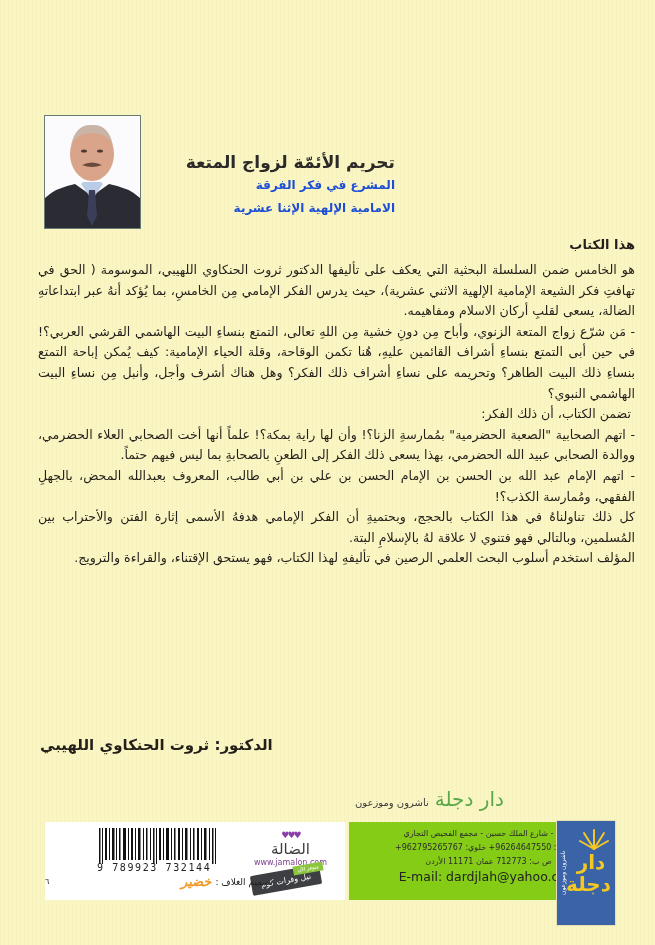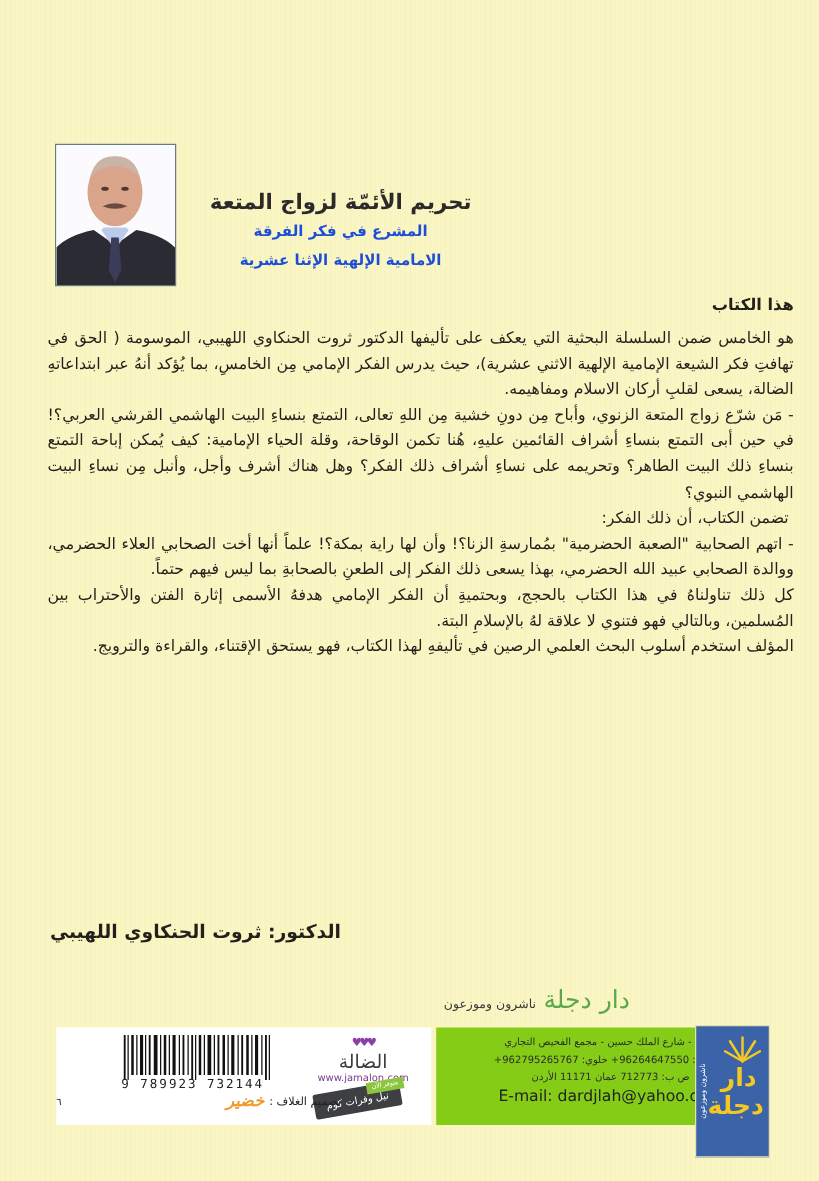--- a/index.html
+++ b/index.html
@@ -9,21 +9,21 @@
     background-image: repeating-linear-gradient(90deg, rgba(230,222,160,0.18) 0 1px, transparent 1px 4px);
     font-family:"DejaVu Sans", sans-serif;
     color:#231f1a;
   }
   .abs { position:absolute; }
   .photo {
     left:44px; top:115px; width:95px; height:112px;
     border:1px solid #6a7d74; background:#ffffff; overflow:hidden;
   }
   .photo svg { display:block; }
-  .title-block { left:150px; top:150px; width:245px; text-align:center; direction:rtl; }
+  .title-block { left:150px; top:150px; width:245px; text-align:right; direction:rtl; }
   .title-main { font-weight:bold; font-size:17px; color:#2c2a28; line-height:24px; }
   .title-sub { font-weight:bold; font-size:12px; color:#1d4ed8; line-height:23px; }
   .section-head { right:20px; top:237px; font-weight:bold; font-size:13px; direction:rtl; color:#231f1a; }
   .body-text {
     left:38px; right:20px; top:260px; direction:rtl; text-align:justify;
     font-size:12.6px; line-height:20.6px; color:#231f1a; font-weight:500;
   }
   .body-text p { margin:0; text-align-last:right; }
   .signature { left:40px; top:736px; direction:rtl; font-weight:bold; font-size:15px; color:#231f1a; }
   .publisher { left:355px; top:787px; direction:rtl; display:flex; align-items:baseline; gap:6px; }
@@ -79,20 +79,21 @@
   <div class="title-sub">الامامية الإلهية الإثنا عشرية</div>
 </div>
 
 <div class="abs section-head">هذا الكتاب</div>
 
 <div class="abs body-text">
   <p>هو الخامس ضمن السلسلة البحثية التي يعكف على تأليفها الدكتور ثروت الحنكاوي اللهيبي، الموسومة ( الحق في تهافتِ فكر الشيعة الإمامية الإلهية الاثني عشرية)، حيث يدرس الفكر الإمامي مِن الخامسِ، بما يُؤكد أنهُ عبر ابتداعاتهِ الضالة، يسعى لقلبِ أركان الاسلام ومفاهيمه.</p>
   <p>- مَن شرّع زواج المتعة الزنوي، وأباح مِن دونِ خشية مِن اللهِ تعالى، التمتع بنساءِ البيت الهاشمي القرشي العربي؟! في حين أبى التمتع بنساءِ أشراف القائمين عليهِ، هُنا تكمن الوقاحة، وقلة الحياء الإمامية: كيف يُمكن إباحة التمتع بنساءِ ذلك البيت الطاهر؟ وتحريمه على نساءِ أشراف ذلك الفكر؟ وهل هناك أشرف وأجل، وأنبل مِن نساءِ البيت الهاشمي النبوي؟</p>
   <p style="padding-right:4px;">تضمن الكتاب، أن ذلك الفكر:</p>
   <p>- اتهم الصحابية "الصعبة الحضرمية" بمُمارسةِ الزنا؟! وأن لها راية بمكة؟! علماً أنها أخت الصحابي العلاء الحضرمي، ووالدة الصحابي عبيد الله الحضرمي، بهذا يسعى ذلك الفكر إلى الطعنِ بالصحابةِ بما ليس فيهم حتماً.</p>
+  <p>- اتهم الإمام عبد الله بن الحسن بن الإمام الحسن بن علي بن أبي طالب، المعروف بعبدالله المحض، بالجهلِ الفقهي، ومُمارسة الكذب؟!</p>
   <p>كل ذلك تناولناهُ في هذا الكتاب بالحجج، وبحتميةِ أن الفكر الإمامي هدفهُ الأسمى إثارة الفتن والأحتراب بين المُسلمين، وبالتالي فهو فتنوي لا علاقة لهُ بالإسلامِ البتة.</p>
   <p>المؤلف استخدم أسلوب البحث العلمي الرصين في تأليفهِ لهذا الكتاب، فهو يستحق الإقتناء، والقراءة والترويج.</p>
 </div>
 
 <div class="abs signature">الدكتور: ثروت الحنكاوي اللهيبي</div>
 
 <div class="abs publisher">
   <span class="pub-name">دار دجلة</span>
   <span class="pub-tag">ناشرون وموزعون</span>
 </div>

